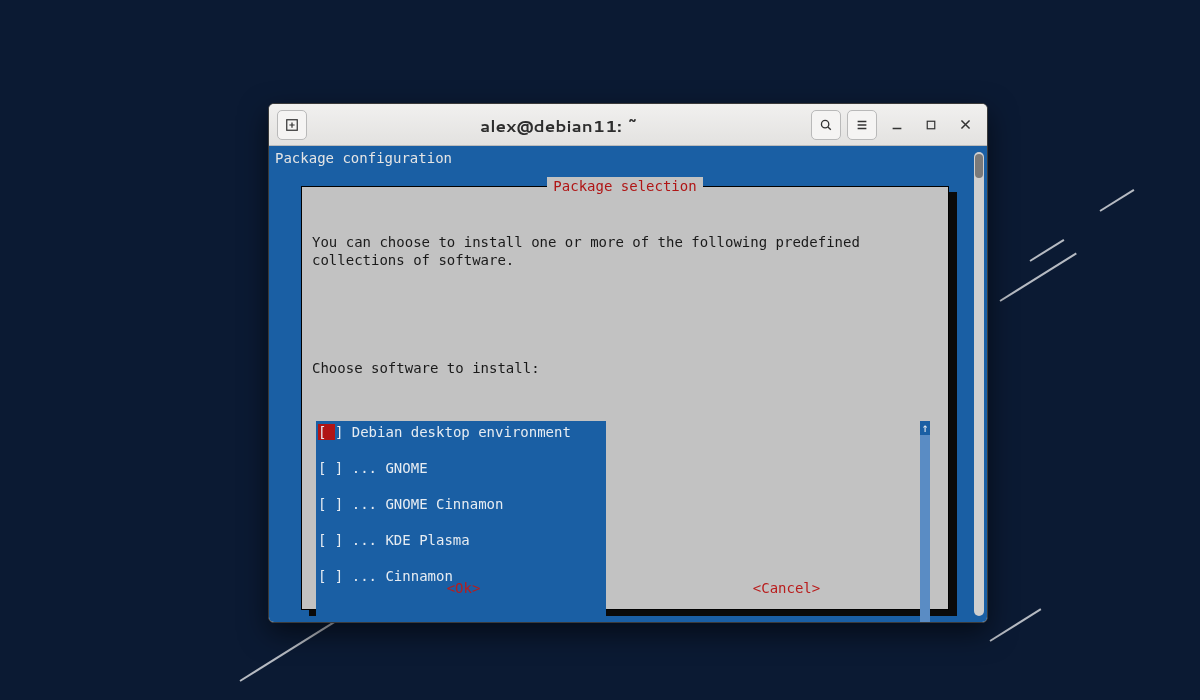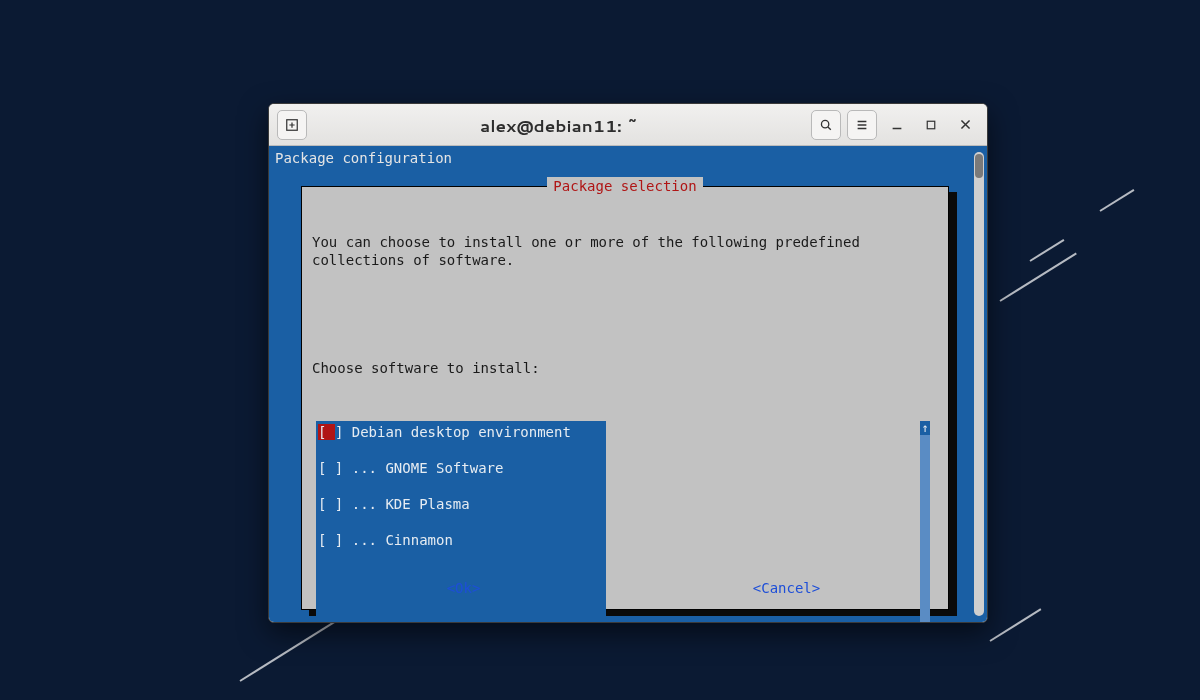--- a/index.html
+++ b/index.html
@@ -149,21 +149,21 @@
     width:10px; height:14px;
     color:#e6ecf2; font-size:12px; text-align:center; line-height:14px;
     cursor:pointer;
   }
   .list-scroll .track { flex:1; background:#5a8cc4; }
 
   .dialog-buttons {
     position:absolute;
     bottom: 12px; left:0; right:0;
     display:flex;
-    color:#1d4ed8;
+    color:#b91c1c;
     font-size:14px;
   }
   .dlg-btn {
     flex:1;
     text-align:center;
     cursor:pointer;
   }
 </style>
 </head>
 <body>
@@ -226,21 +226,22 @@
         <span class="dialog-title">Package selection</span>
       </div>
       <div class="dialog-body">
         <div class="dialog-instr">You can choose to install one or more of the following predefined collections of software.</div>
         <div style="height:12px"></div>
         <div>Choose software to install:</div>
       </div>
 
       <div class="list-area">
         <div class="list-box" id="list-box"><span class="list-row selected"><span class="bracket-l">[</span><span class="chk-mark" style="background:#b01515;">&nbsp;</span><span class="bracket-r">]</span> Debian desktop environment</span>
-<span class="list-row">[ ] ... GNOME Software</span>
+<span class="list-row">[ ] ... GNOME</span>
+<span class="list-row">[ ] ... GNOME Cinnamon</span>
 <span class="list-row">[ ] ... KDE Plasma</span>
 <span class="list-row">[ ] ... Cinnamon</span>
 
 
 
 </div>
         <div class="list-scroll">
           <div class="arrow">↑</div>
           <div class="track"></div>
 

